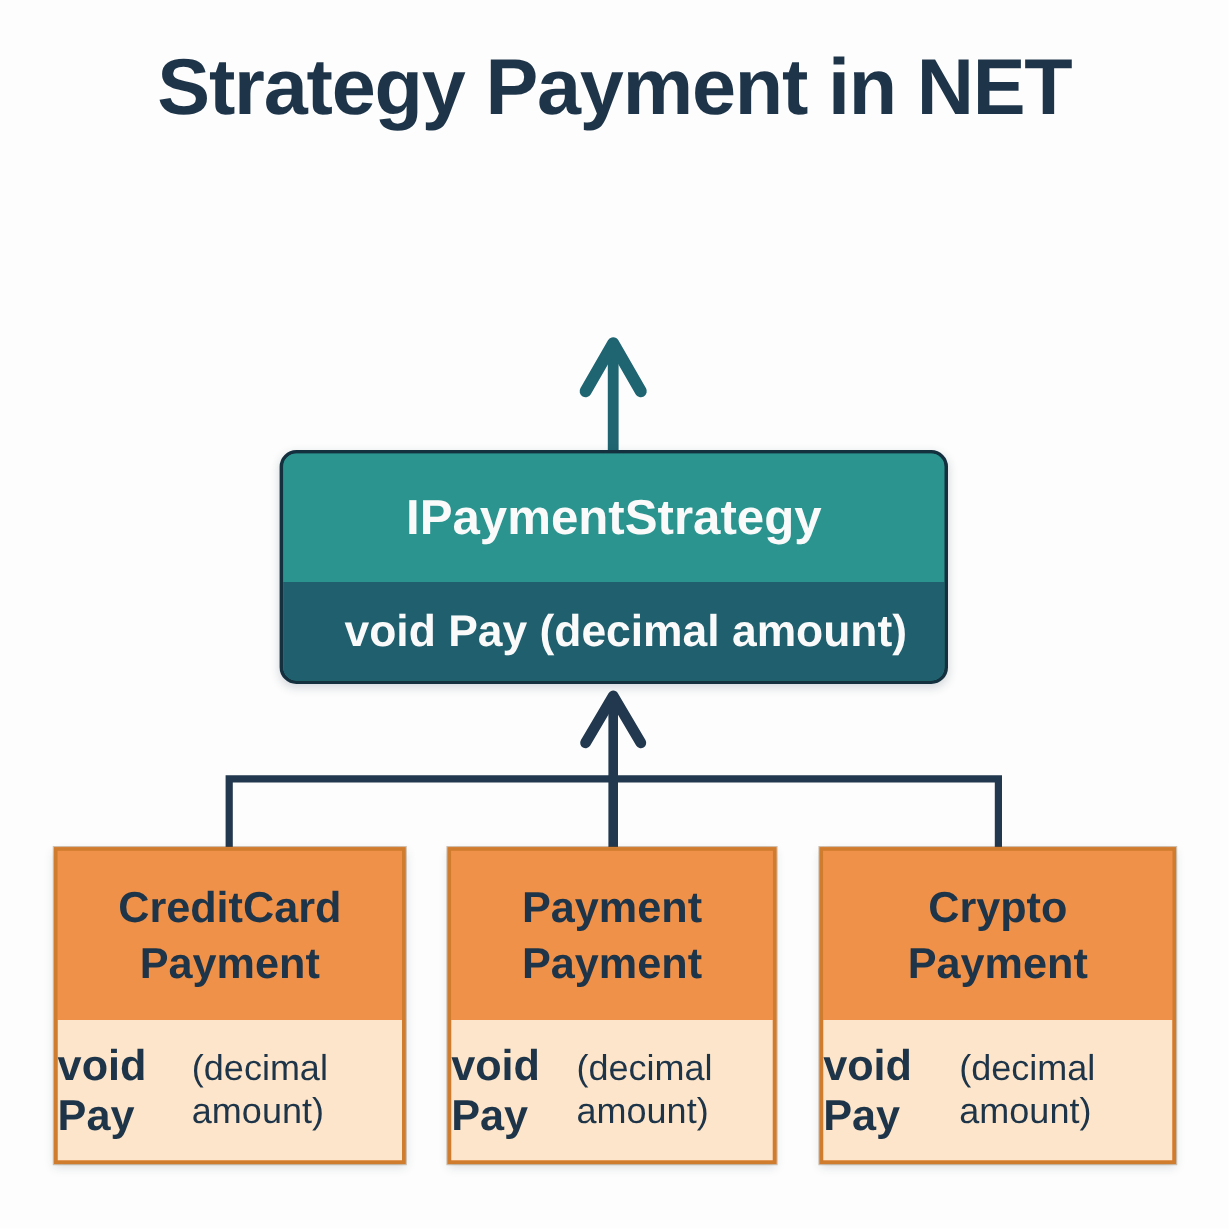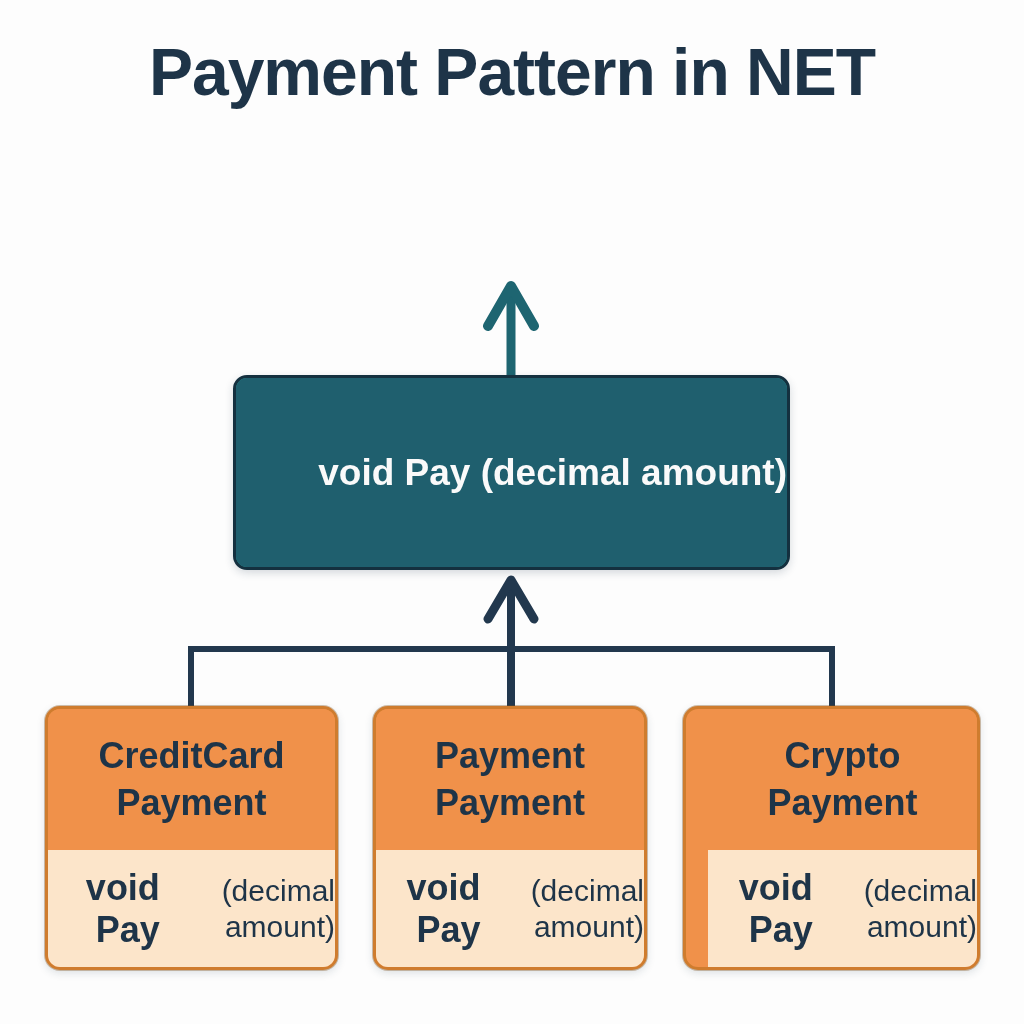--- a/index.html
+++ b/index.html
@@ -88,39 +88,38 @@
   .iface-top .label {
     color: var(--text-light, #fafafa);
     font-size: 41px;
     font-weight: 700;
   }
   .iface-bottom {
     flex: 1;
     background: var(--dark-teal, #1f5f6e);
     display: flex;
     align-items: center;
-    justify-content: flex-end;
+    justify-content: center;
     padding-left: 20px;
   }
   .iface-bottom .label {
     color: var(--text-light, #fafafa);
     font-size: 37px;
     font-weight: 700;
   }
   
   .strat-box {
     top: 706px;
     height: 264px;
-    border-radius: 15px;
+    border-radius: 0;
     border: 3px solid var(--orange-border, #cf7c2e);
     box-shadow: 0 0 0 1px rgba(130, 80, 25, 0.35), 0 3px 8px rgba(30, 52, 72, 0.15);
     display: flex;
     flex-direction: column;
     background: var(--orange, #f0914a);
-    text-align: right;
   }
   .strat-top {
     height: 141px;
     background: var(--orange, #f0914a);
     display: flex;
     flex-direction: column;
     align-items: center;
     justify-content: center;
     color: var(--ink, #1d3349);
     font-size: 36px;
@@ -141,45 +140,48 @@
     font-weight: 700;
     line-height: 1.15;
   }
   .strat-bottom .m2 {
     font-size: 30px;
     font-weight: 400;
     line-height: 1.2;
   }
   .strat-1 { left: 45px;  width: 293px; }
   .strat-2 { left: 373px; width: 274px; }
-  .strat-3 { left: 683px; width: 297px; padding-left: 22px; }
+  .strat-3 { left: 683px; width: 297px; }
 </style>
 </head>
 <body>
 
 <div class="stage">
 
-  <h1 class="title">Payment Pattern in NET</h1>
+  <h1 class="title">Strategy Payment in NET</h1>
 
   <svg class="connectors" viewBox="0 0 1024 1024" xmlns="http://www.w3.org/2000/svg">
 
     <g>
       <line class="teal-stroke" x1="511" y1="375" x2="511" y2="292" stroke-width="9"></line>
       <path class="teal-stroke" d="M 488 326 L 511 286 L 534 326" stroke-width="10" stroke-linecap="round" stroke-linejoin="round"></path>
     </g>
 
     <g>
       <path class="navy-stroke" d="M 191 706 L 191 649 L 832 649 L 832 708" stroke-width="6"></path>
       <line class="navy-stroke" x1="511" y1="706" x2="511" y2="584" stroke-width="8"></line>
       <path class="navy-stroke" d="M 488 619 L 511 580 L 534 619" stroke-width="9" stroke-linecap="round" stroke-linejoin="round"></path>
     </g>
   </svg>
 
 
   <div class="box iface-box">
+    <div class="iface-top">
+      <span class="label">IPaymentStrategy</span>
+    </div>
     <div class="iface-bottom">
       <span class="label">void Pay (decimal amount)</span>
     </div>
   </div>
 
   <div class="box strat-box strat-1">
     <div class="strat-top">
       <div>CreditCard</div>
       <div>Payment</div>
     </div>

